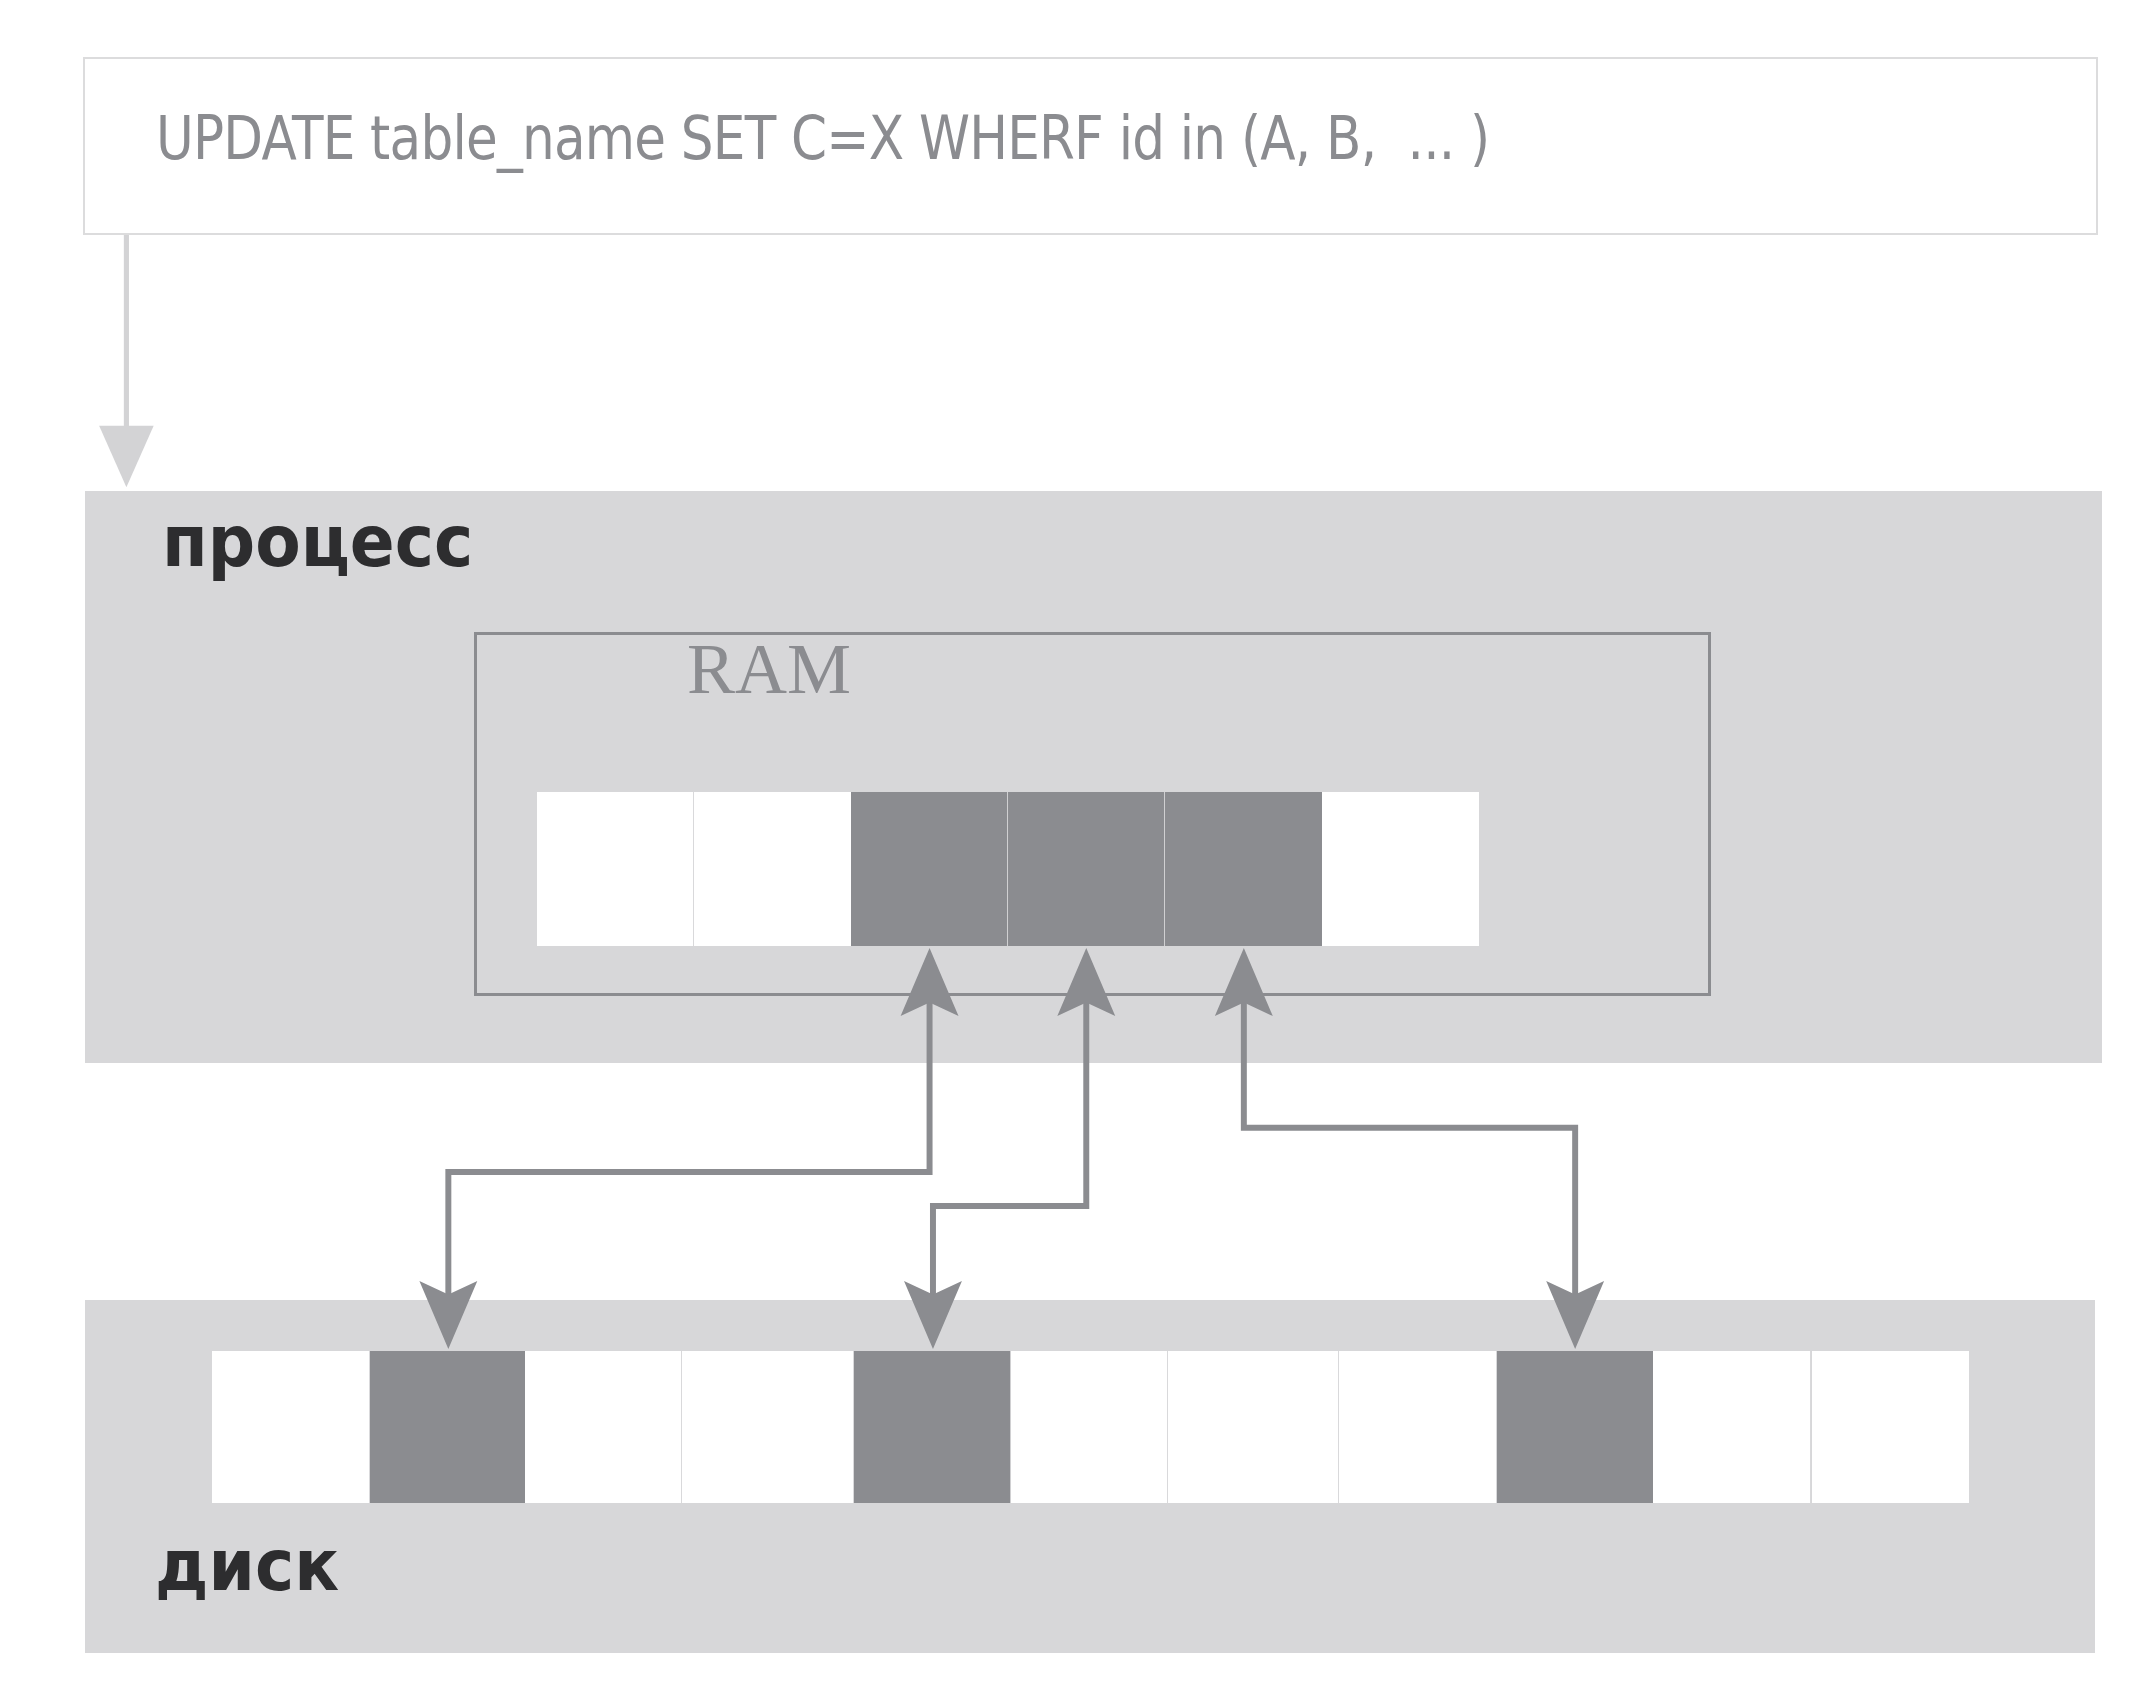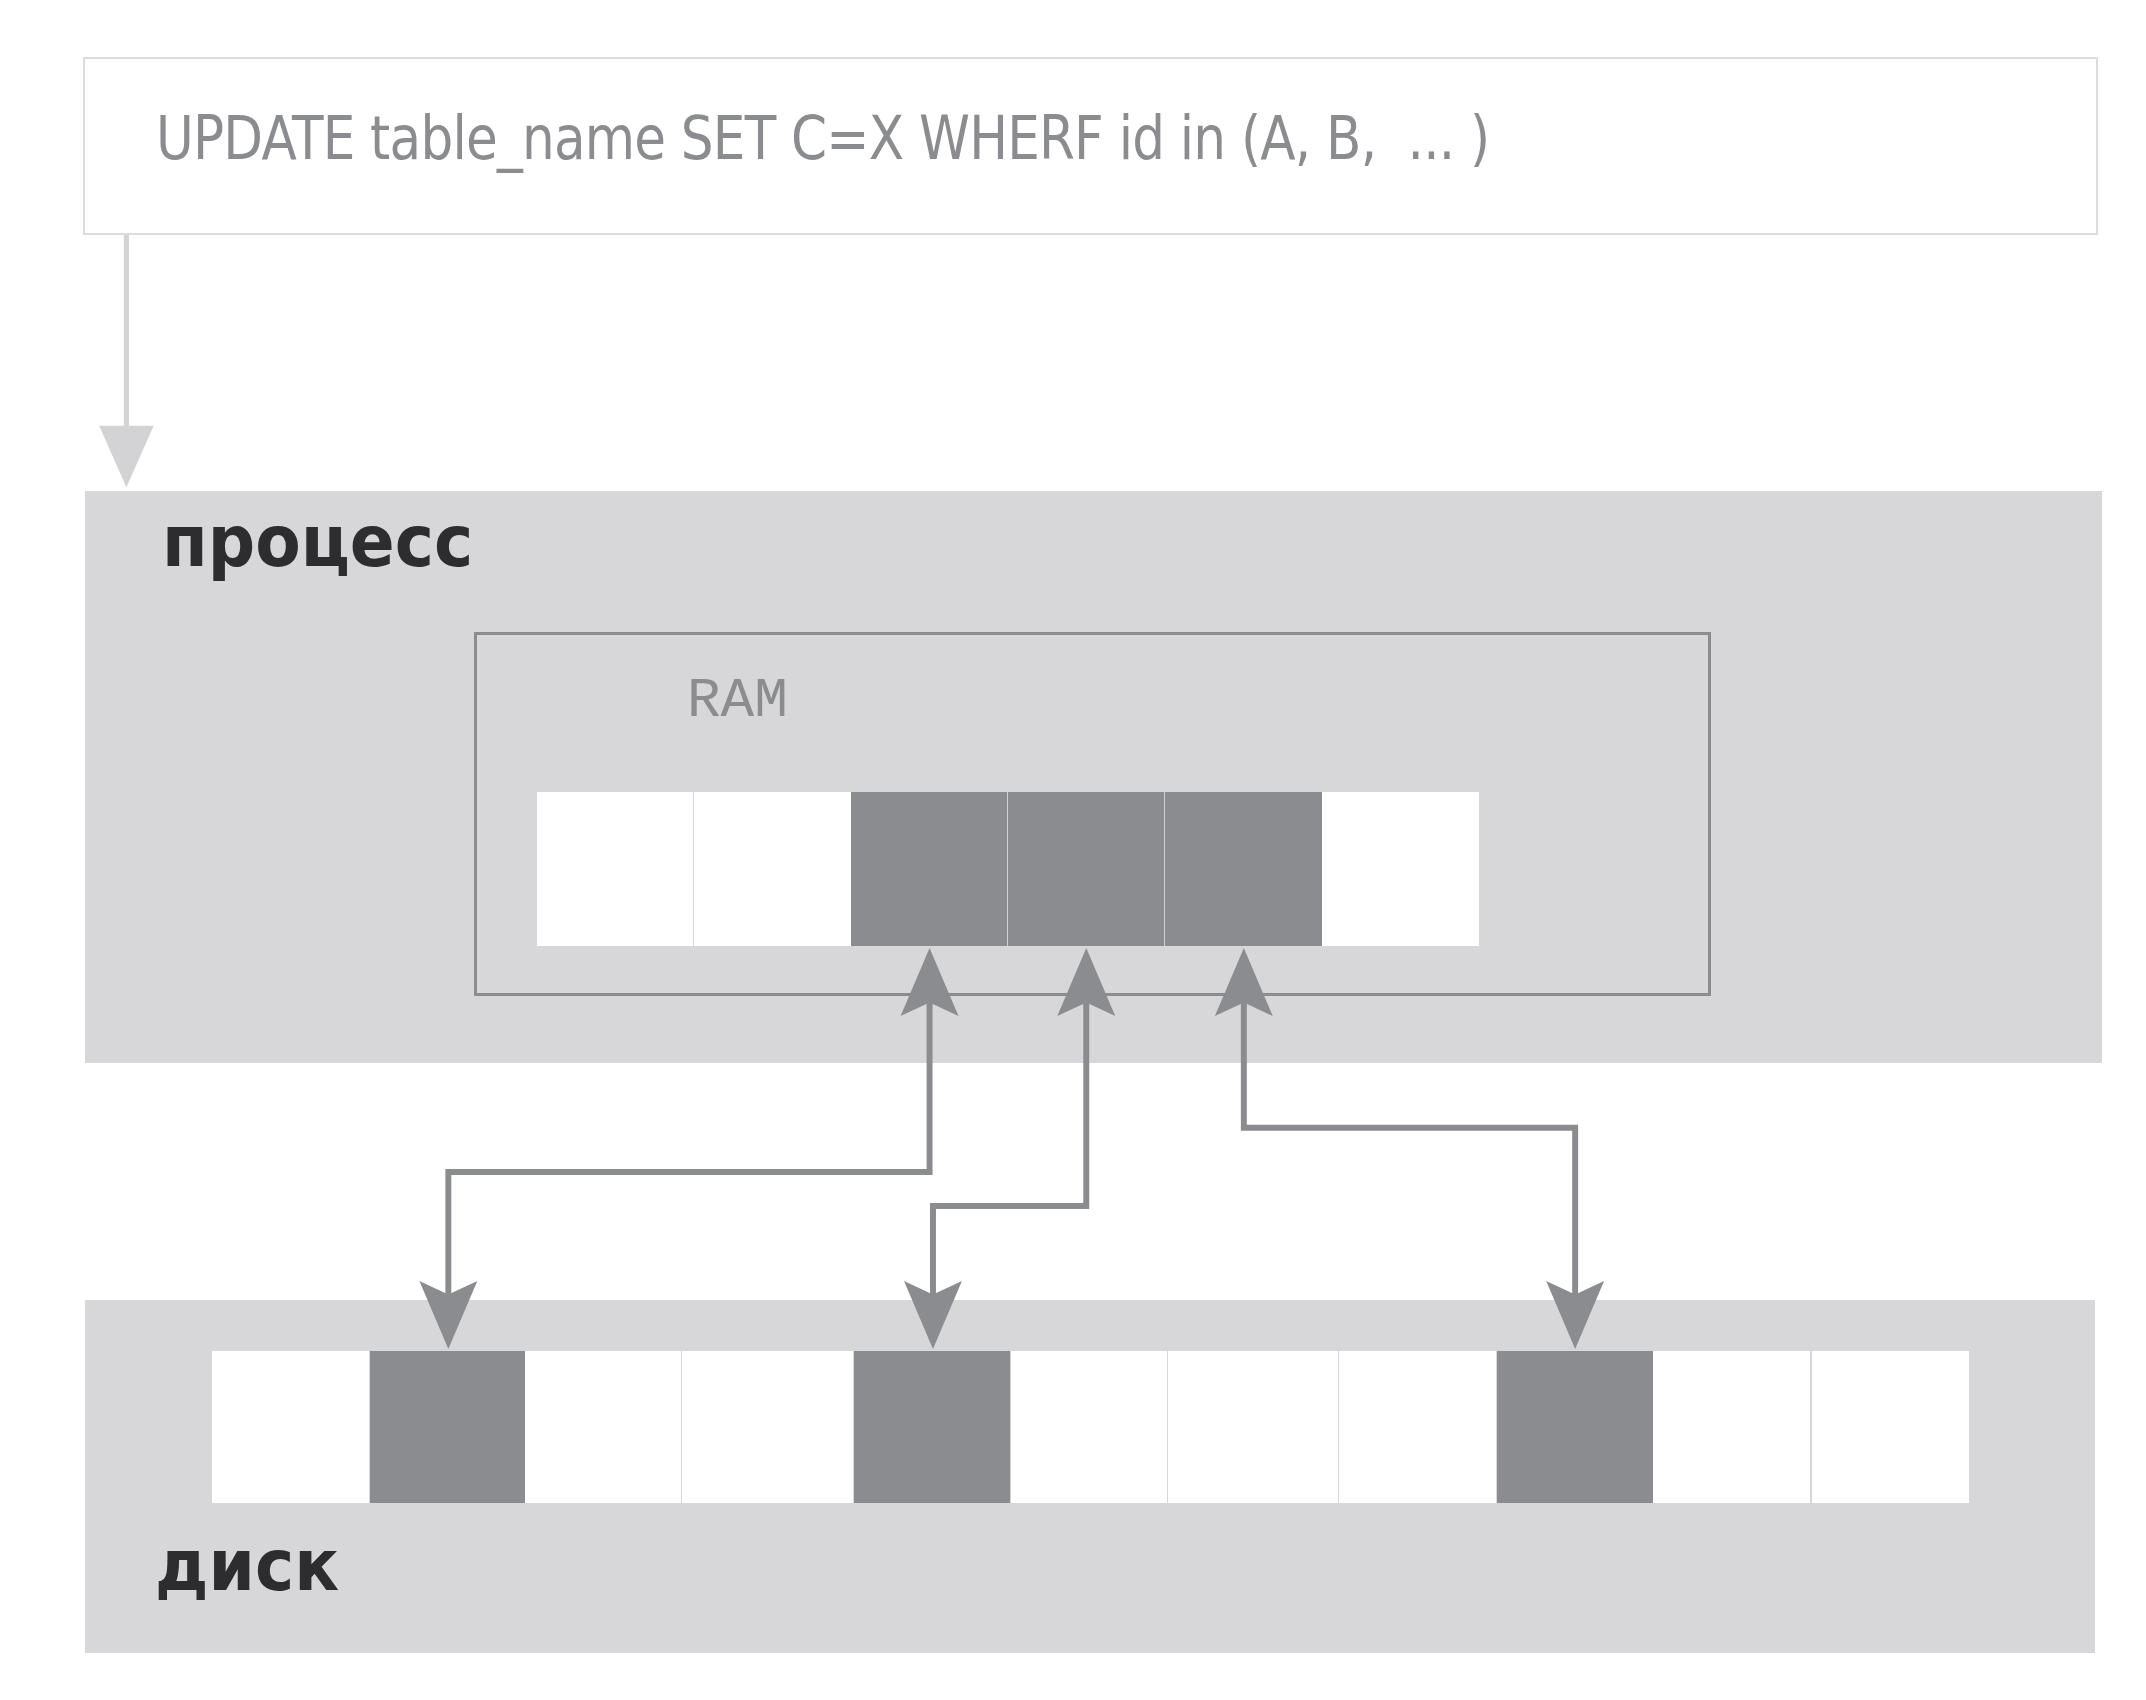--- a/index.html
+++ b/index.html
@@ -6,21 +6,21 @@
     body { width: 2147px; height: 1700px; position: relative; overflow: hidden; font-family: "DejaVu Sans", sans-serif; }
     .abs { position: absolute; box-sizing: border-box; }
 
     #query-box { left: 83px; top: 57px; width: 2015px; height: 178px; border: 2.6px solid #dcdcdd; background: #ffffff; }
     #query-text { left: 156px; top: 108px; font-family: "DejaVu Sans", sans-serif; font-size: 60px; color: #8b8c90; white-space: pre; transform-origin: 0 0; transform: scaleX(0.86); letter-spacing: -0.9px; line-height: 1; }
 
     #process-panel { left: 85px; top: 491px; width: 2017px; height: 572px; background: #d7d7d9; }
     #process-label { left: 162px; top: 505px; font-family: "DejaVu Sans", sans-serif; font-weight: bold; font-size: 72px; color: #2d2d2f; line-height: 1; transform-origin: 0 0; transform: scaleX(0.92); }
 
     #ram-box { left: 474px; top: 632px; width: 1237px; height: 364px; border: 3.4px solid #8b8c90; }
-    #ram-label { left: 687px; top: 673px; font-family: Liberation Mono, monospace; font-size: 56px; color: #8b8c90; line-height: 1; }
+    #ram-label { left: 687px; top: 633px; font-family: Liberation Serif, serif; font-size: 72px; color: #8b8c90; line-height: 1; }
 
     #disk-panel { left: 85px; top: 1300px; width: 2010px; height: 353px; background: #d7d7d9; }
     #disk-label { left: 155px; top: 1529px; font-family: "DejaVu Sans", sans-serif; font-weight: bold; font-size: 72px; color: #2d2d2f; line-height: 1; transform-origin: 0 0; transform: scaleX(0.92); }
 
     .cell { position: absolute; box-sizing: border-box; background: #ffffff; border-right: 1.7px solid #d9d9db; }
     .cell.loaded { background: #8b8c90; border-right: 1.7px solid #d0d0d2; }
     .cell:last-child { border-right: none; }
 
     #ram-row { left: 537px; top: 792px; width: 942px; height: 154px; }
     #disk-row { left: 212px; top: 1351px; width: 1756px; height: 152px; }

